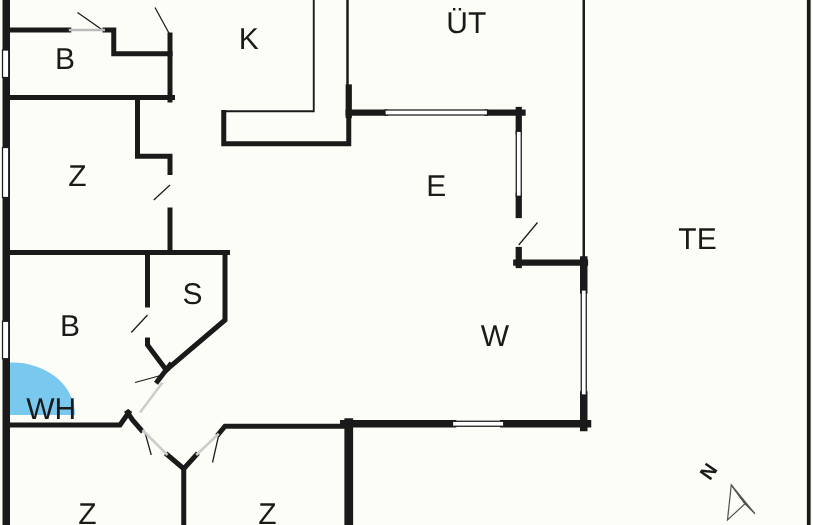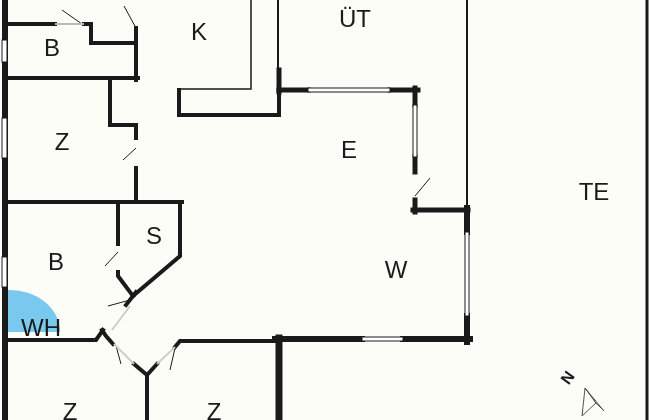--- a/index.html
+++ b/index.html
@@ -92,23 +92,23 @@
   </g>
 
   <g stroke="#555" stroke-width="1" fill="none">
     <polygon points="585,388 604,411 596,403"></polygon>
     <polygon points="585,388 582,416 596,403"></polygon>
   </g>
 </svg>
 
 <span class="room-label" style="left:52px;top:48px">B</span>
 <span class="room-label" style="left:199px;top:32px">K</span>
-<span class="room-label" style="left:355px;top:19px">ÜT</span>
+<span class="room-label" style="left:373px;top:19px">ÜT</span>
 <span class="room-label" style="left:62px;top:142px">Z</span>
 <span class="room-label" style="left:349px;top:150px">E</span>
-<span class="room-label" style="left:594px;top:192px">TE</span>
+<span class="room-label" style="left:558px;top:192px">TE</span>
 <span class="room-label" style="left:154px;top:236px">S</span>
 <span class="room-label" style="left:56px;top:262px">B</span>
 <span class="room-label" style="left:396px;top:270px">W</span>
 <span class="room-label" style="left:41px;top:328px">WH</span>
 <span class="room-label" style="left:70px;top:412px">Z</span>
 <span class="room-label" style="left:214px;top:412px">Z</span>
 <span class="north-label" style="left:568px;top:378px">N</span>
 
 </body></html>

